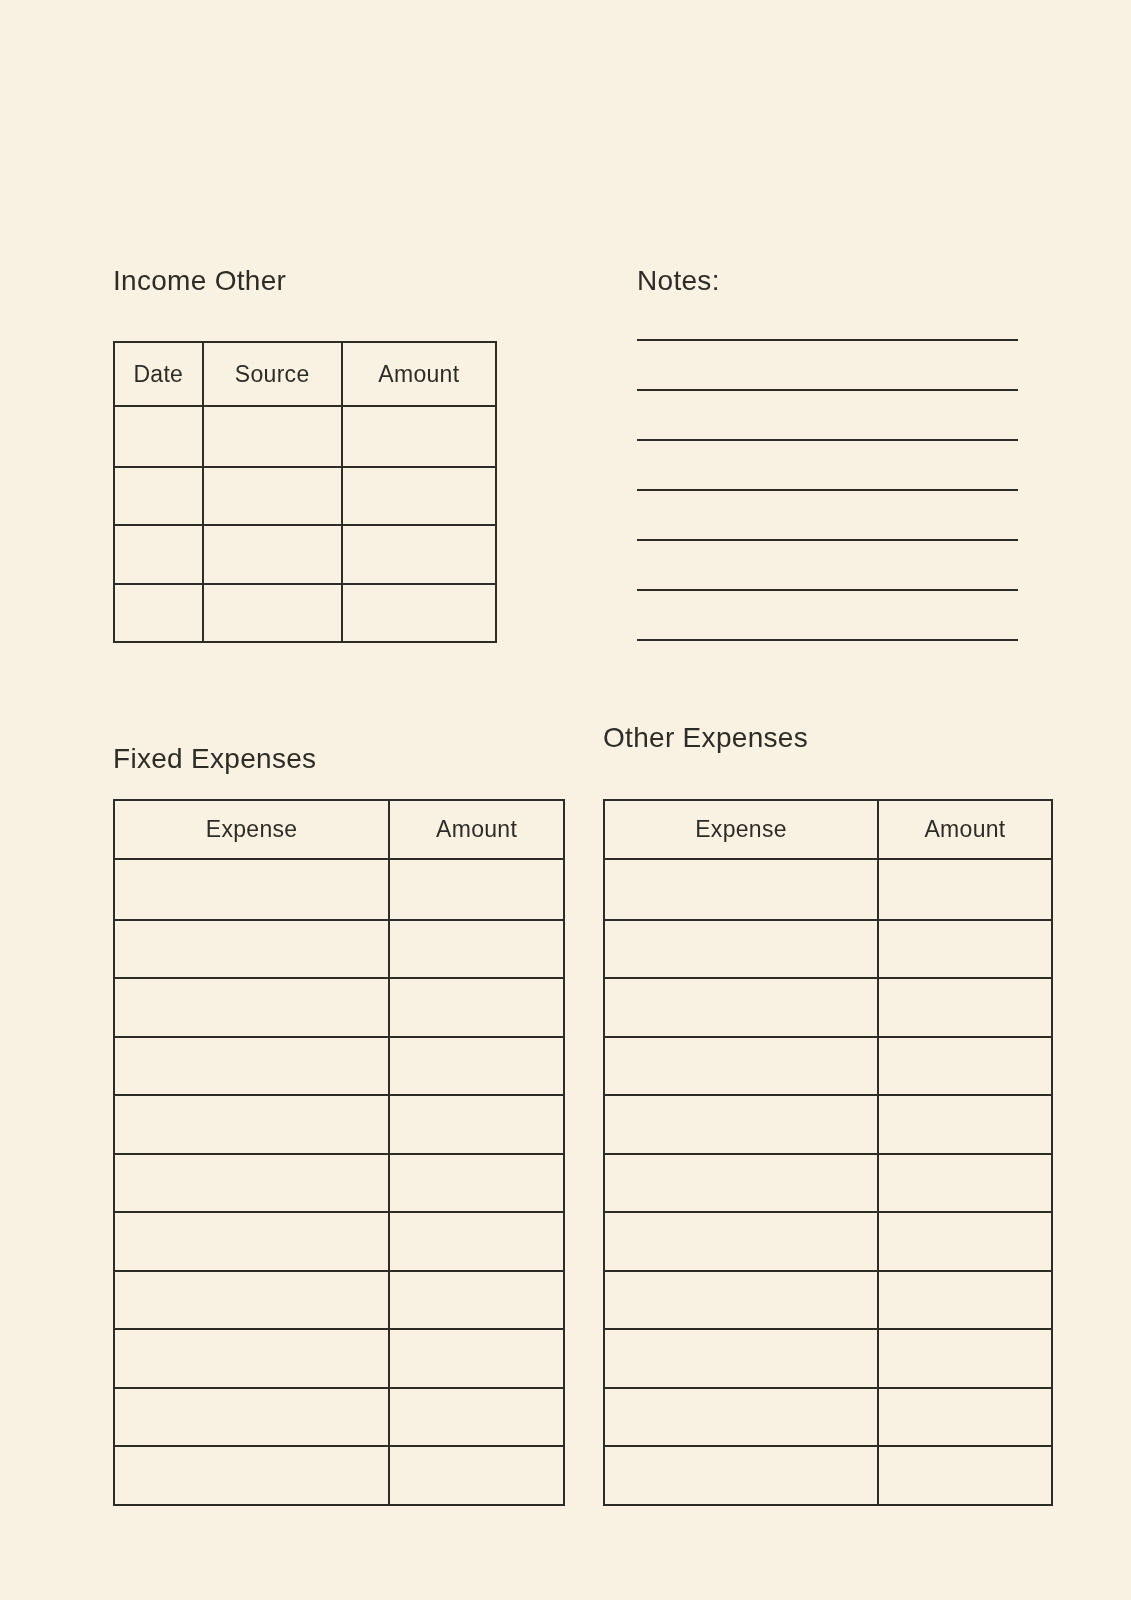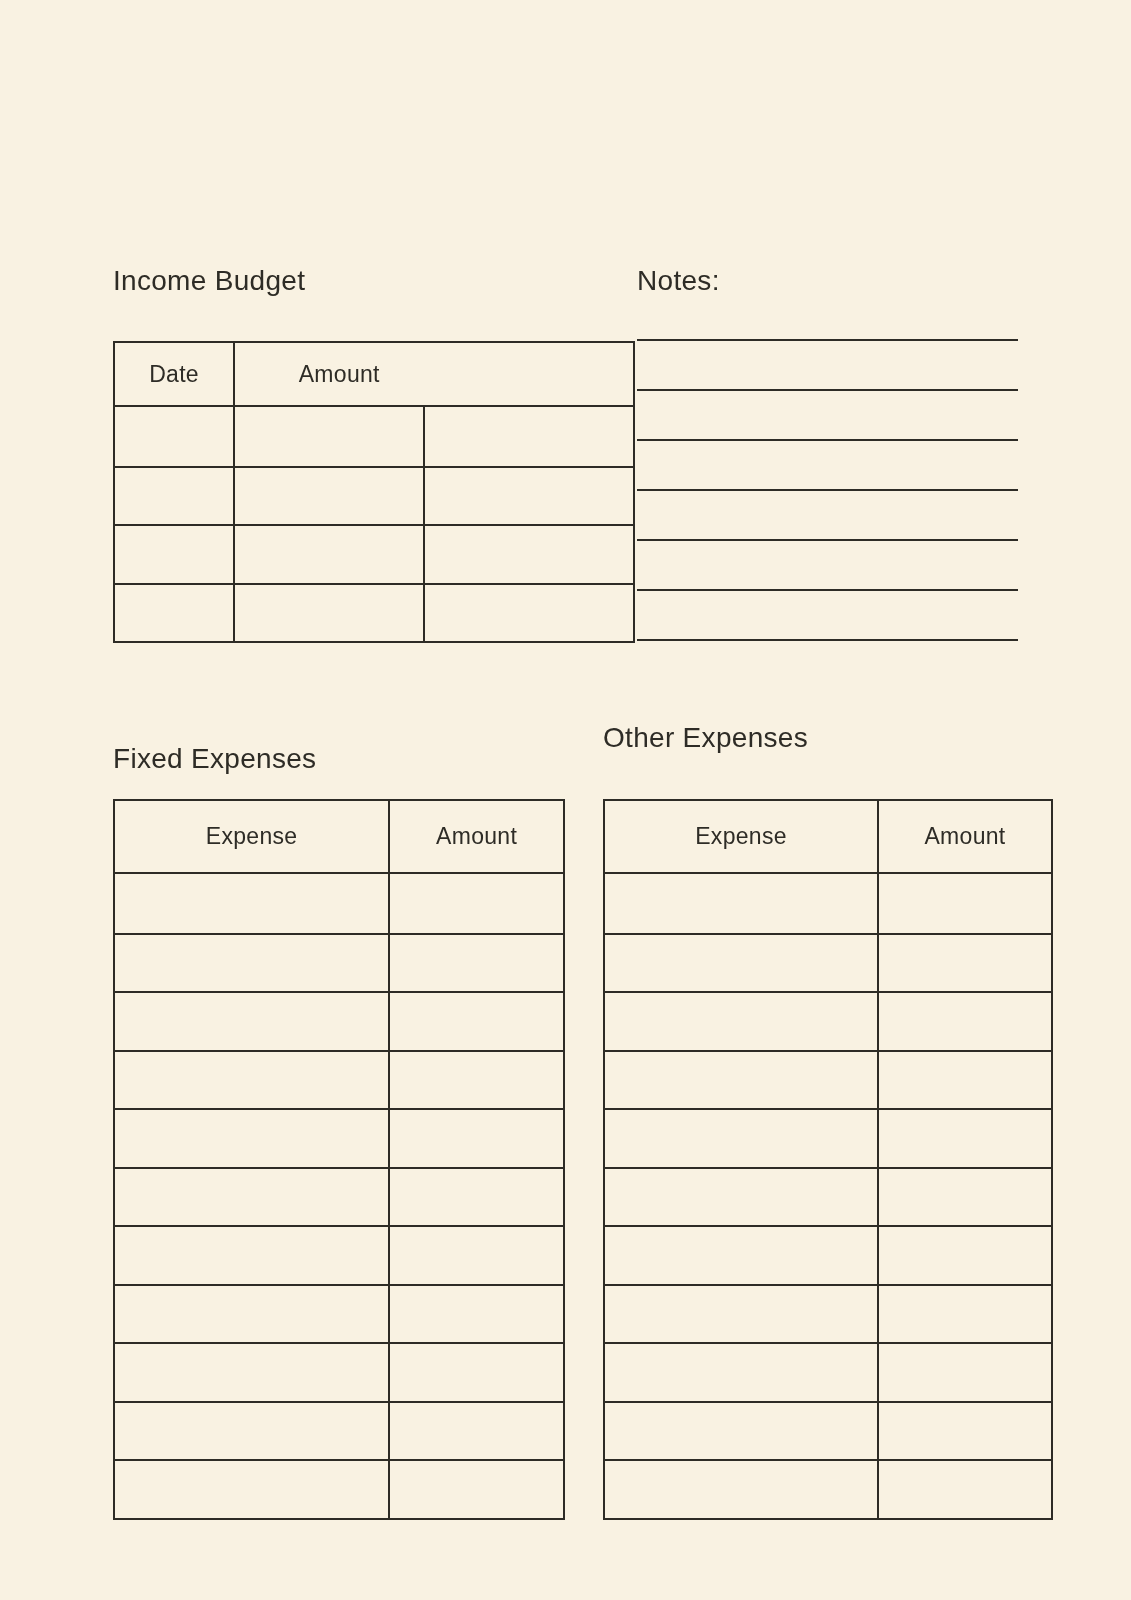--- a/index.html
+++ b/index.html
@@ -44,31 +44,31 @@
   #other-heading{left:603px; top:722px;}
 
   .table{
     position:absolute;
     box-sizing:border-box;
     border:2px solid var(--ink);
     display:flex;
     flex-direction:column;
     background:var(--background);
   }
-  #income-table{left:113px; top:341px; width:522px;}
+  #income-table{left:113px; top:341px; width:384px;}
   #fixed-table {left:113px; top:799px; width:452px;}
   #other-table {left:603px; top:799px; width:450px;}
 
   .thead{
     display:flex;
     box-sizing:border-box;
     border-bottom:2px solid var(--ink);
   }
   #income-table .thead{height:64px;}
-  #fixed-table .thead, #other-table .thead{height:73px;}
+  #fixed-table .thead, #other-table .thead{height:59px;}
 
   .tbody{display:flex; flex-direction:column;}
   .trow{
     display:flex;
     box-sizing:border-box;
   }
   .trow + .trow{border-top:2px solid var(--ink);}
   #income-table .trow{height:58.5px;}
   #fixed-table .trow, #other-table .trow{height:58.5px;}
 
@@ -104,25 +104,26 @@
     background:var(--ink);
     margin-bottom:48px;
   }
 </style>
 </head>
 <body>
 
 <div class="page">
 
 
-  <h2 class="heading" id="income-heading">Income Budget</h2>
+  <h2 class="heading" id="income-heading">Income Other</h2>
 
   <div class="table" id="income-table">
     <div class="thead">
       <div class="cell c-date">Date</div>
+      <div class="cell c-source">Source</div>
       <div class="cell c-amount">Amount</div>
     </div>
     <div class="tbody">
       <div class="trow">
         <div class="cell c-date"></div>
         <div class="cell c-source"></div>
         <div class="cell c-amount"></div>
       </div>
 
       <div class="trow">

